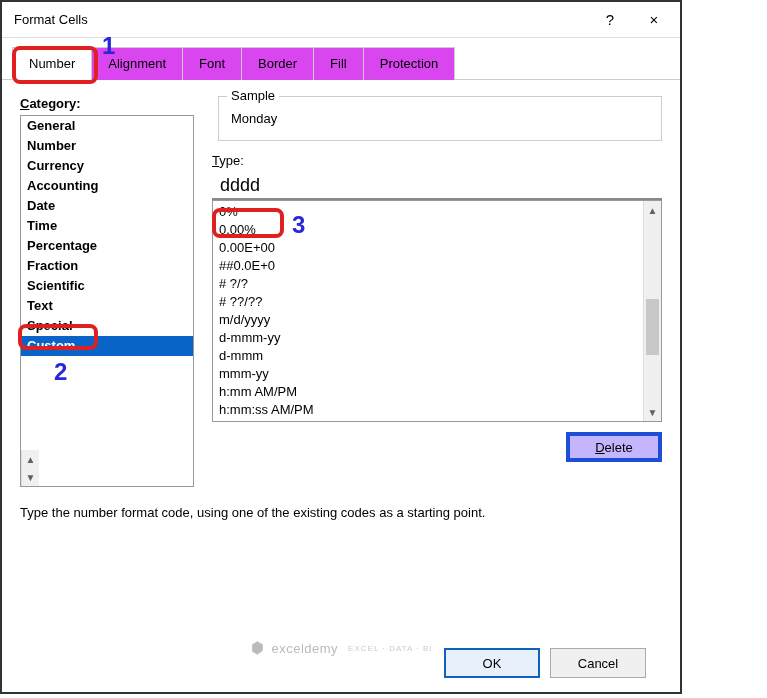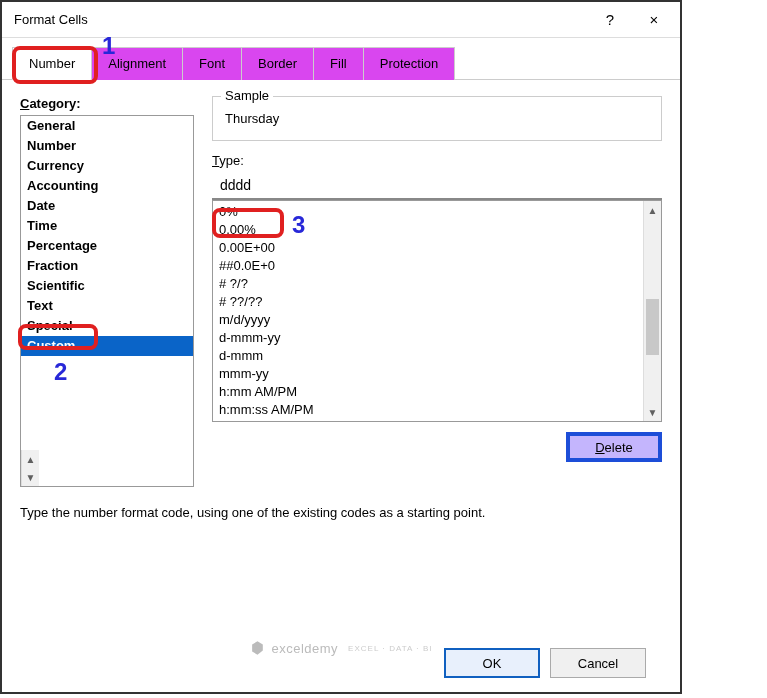--- a/index.html
+++ b/index.html
@@ -31,25 +31,25 @@
     .listbox { border: 1px solid #999; height: 372px; display: flex; flex-direction: column; }
     .listbox-inner { flex: 1; overflow: hidden; }
     .listbox-item { padding: 1px 6px; font-size: 13px; cursor: pointer; line-height: 18px; }
     .listbox-item.selected { background: #0a64c8; color: #fff; }
     .list-scrollbar { width: 18px; background: #f0f0f0; display: flex; flex-direction: column; justify-content: space-between; border-left: 1px solid #ddd; }
     .list-scrollbar-arrow { height: 18px; display: flex; align-items: center; justify-content: center; color: #606060; font-size: 10px; }
 
     .red-box-custom { position: absolute; left: 16px; top: 322px; width: 80px; height: 26px; border: 4px solid #e02020; border-radius: 8px; z-index: 11; pointer-events: none; }
 
     .right-col { flex: 1; display: flex; flex-direction: column; }
-    .sample-group { border: 1px solid #ccc; padding: 8px 12px 14px 12px; margin-bottom: 12px; position: relative; }
+    .sample-group { border: 1px solid #ccc; padding: 8px 12px 14px 12px; margin-bottom: 12px; position: relative; margin-left: 6px; }
     .sample-legend { position: absolute; top: -9px; left: 8px; background: #fff; padding: 0 4px; font-size: 13px; }
     .sample-value { padding-top: 6px; font-size: 13px; }
 
-    .type-input { width: 100%; height: 28px; padding: 4px 8px; border: none; border-bottom: 2px solid #888; font-size: 14px; outline: none; margin-bottom: 0; }
+    .type-input { width: 100%; height: 28px; padding: 4px 8px; border: none; border-bottom: 2px solid #888; font-size: 18px; outline: none; margin-bottom: 0; }
     .red-box-type { position: absolute; left: 210px; top: 206px; width: 72px; height: 30px; border: 4px solid #e02020; border-radius: 8px; z-index: 11; pointer-events: none; }
 
     .type-list { border: 1px solid #999; height: 222px; display: flex; margin-top: 0; }
     .type-list-inner { flex: 1; padding: 2px 6px; overflow: hidden; }
     .type-list-item { font-size: 13px; line-height: 18px; cursor: pointer; }
     .type-scrollbar { width: 18px; background: #f0f0f0; display: flex; flex-direction: column; border-left: 1px solid #ddd; }
     .type-scroll-arrow { height: 18px; display:flex; align-items:center; justify-content:center; color:#606060; font-size:10px; }
     .type-scroll-track { flex: 1; position: relative; }
     .type-scroll-thumb { position: absolute; left: 2px; right: 2px; top: 80px; height: 56px; background: #c8c8c8; }
 
@@ -111,21 +111,21 @@
           <div class="list-scrollbar">
             <div class="list-scrollbar-arrow">▲</div>
             <div class="list-scrollbar-arrow">▼</div>
           </div>
         </div>
       </div>
 
       <div class="right-col">
         <div class="sample-group">
           <div class="sample-legend">Sample</div>
-          <div class="sample-value">Thursday</div>
+          <div class="sample-value">Monday</div>
         </div>
 
         <div class="label-txt"><span class="underline-c">T</span>ype:</div>
         <input class="type-input" value="dddd" style="">
 
         <div class="type-list">
           <div class="type-list-inner">
             <div class="type-list-item">0%</div>
             <div class="type-list-item">0.00%</div>
             <div class="type-list-item">0.00E+00</div>

